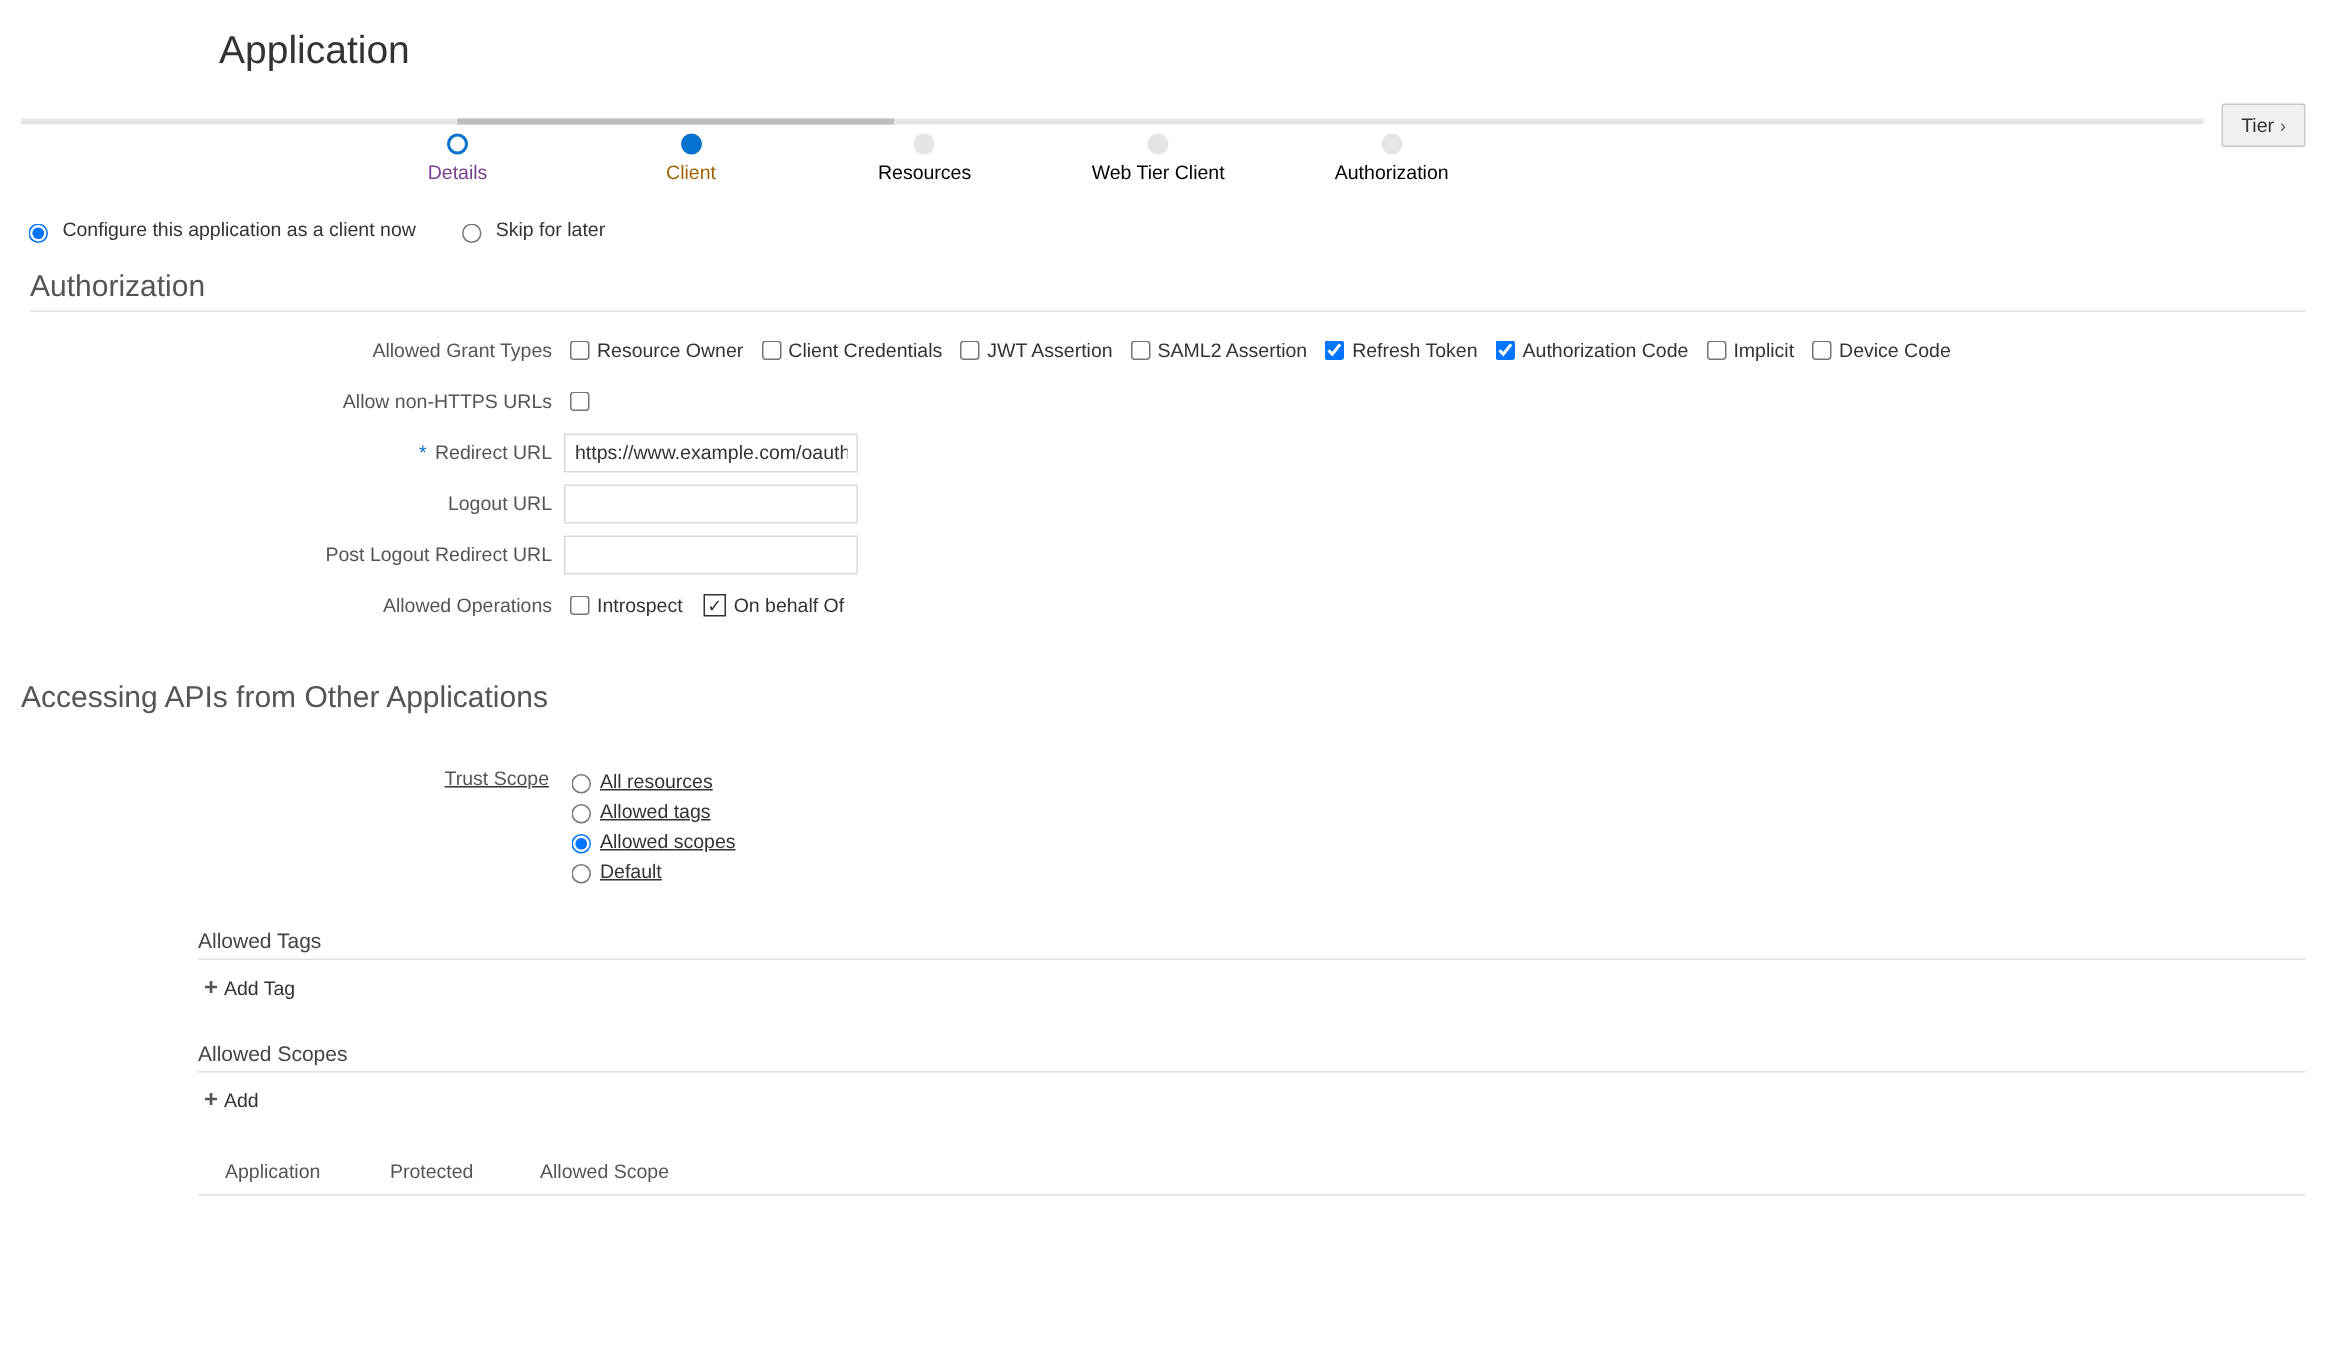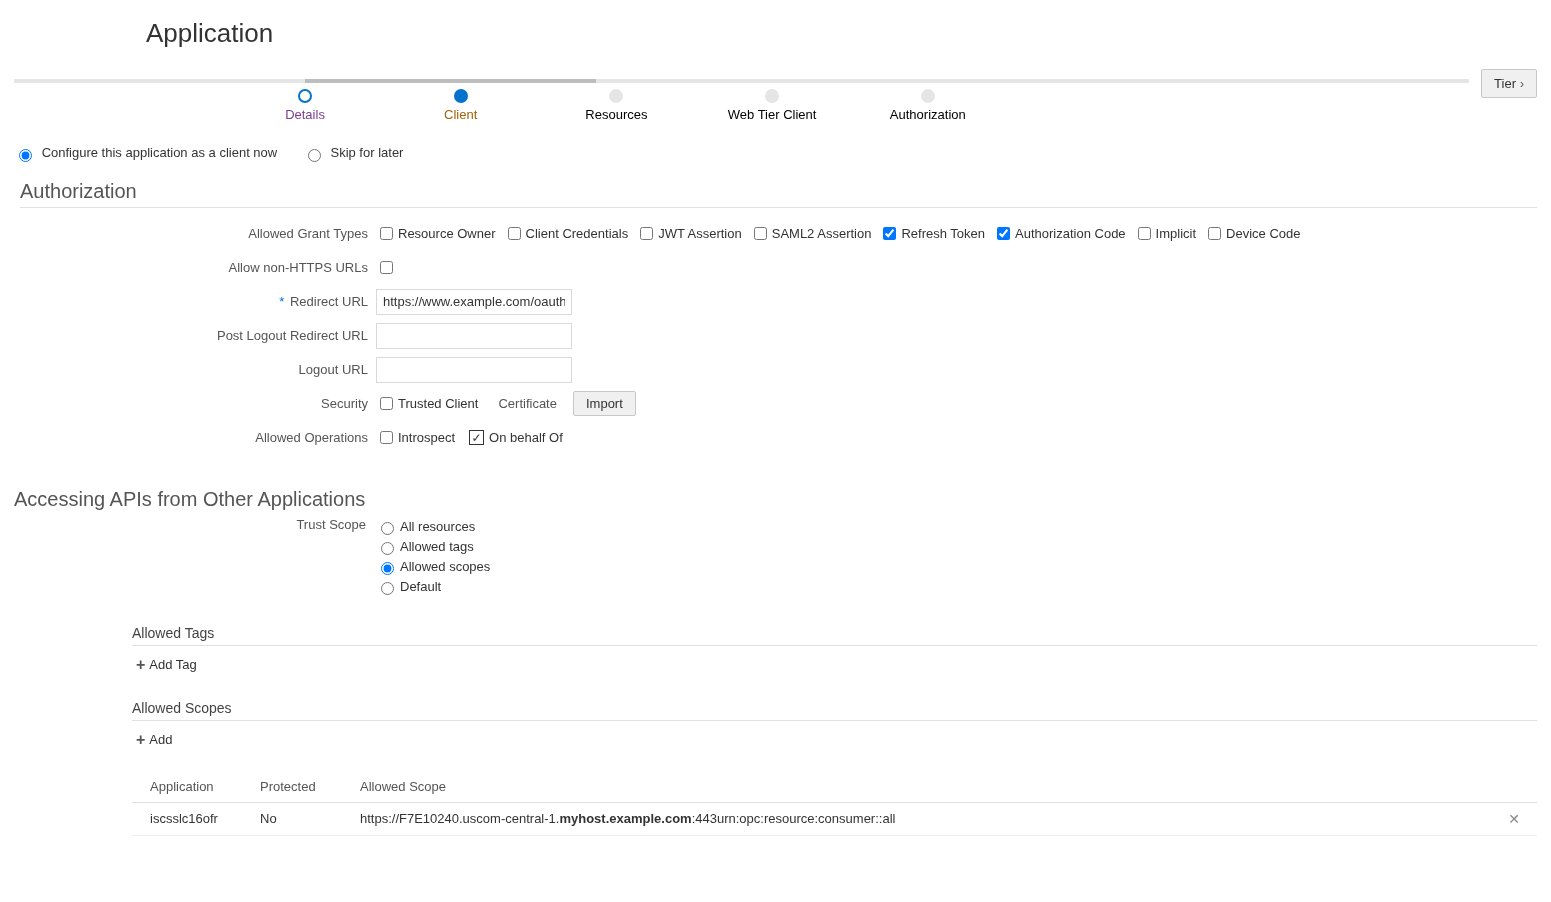--- a/index.html
+++ b/index.html
@@ -324,63 +324,52 @@
       <div class="form-label">
         <span class="req-star">*</span>
         <span>Redirect URL</span>
       </div>
       <div class="form-control">
         <input class="text-input" type="text" value="https://www.example.com/oauth2/c" style="">
       </div>
     </div>
 
     <div class="form-row">
+      <div class="form-label">Logout URL</div>
+      <div class="form-control">
+        <input class="text-input" type="text" value="" style="">
+      </div>
+    </div>
+
+    <div class="form-row">
       <div class="form-label">Post Logout Redirect URL</div>
       <div class="form-control">
         <input class="text-input" type="text" value="" style="">
       </div>
     </div>
 
-    <div class="form-row">
-      <div class="form-label">Logout URL</div>
-      <div class="form-control">
-        <input class="text-input" type="text" value="" style="">
-      </div>
-    </div>
-
-    <div class="form-row">
-      <div class="form-label">Security</div>
-      <div class="form-control" style="gap:6px;">
-        <label>
-          <input type="checkbox" style="">
-          <span>Trusted Client</span>
-        </label>
-        <span class="cert-label">Certificate</span>
-        <button class="btn">Import</button>
-      </div>
-    </div>
 
     <div class="form-row">
       <div class="form-label">Allowed Operations</div>
       <div class="form-control" style="gap:14px;">
         <label>
           <input type="checkbox" style="">
           <span>Introspect</span>
         </label>
         <label>
           <span class="big-check">✓</span>
           <span>On behalf Of</span>
         </label>
       </div>
     </div>
   </div>
 
   <h2 class="section-title" style="margin-top:36px; margin-left:0;">Accessing APIs from Other Applications</h2>
 
-  <div class="trust-scope-area" style="margin-top:4px;">
+  <div class="trust-scope-area" style="margin-top:32px;text-decoration:underline;">
     <div class="trust-row">
       <div class="trust-label">Trust Scope</div>
       <div class="trust-options" id="trust-options">
           <label>
             <input type="radio" name="trustscope" style="">
             <span>All resources</span>
           </label>
           <label>
             <input type="radio" name="trustscope" style="">
             <span>Allowed tags</span>
@@ -414,26 +403,16 @@
       <span>Add</span>
     </span>
 
     <div class="scope-table">
       <div class="scope-header">
         <div class="col-app">Application</div>
         <div class="col-prot">Protected</div>
         <div class="col-scope">Allowed Scope</div>
         <div class="col-del"></div>
       </div>
-      <div class="scope-row">
-        <div class="col-app">iscsslc16ofr</div>
-        <div class="col-prot">No</div>
-        <div class="col-scope scope-url">
-          <span>https://F7E10240.uscom-central-1.</span><span class="bold">myhost.example.com</span><span>:443urn:opc:resource:consumer::all</span>
-        </div>
-        <div class="col-del">
-          <span>✕</span>
-        </div>
-      </div>
     </div>
   </div>
 
 </div>
 
 </body></html>

